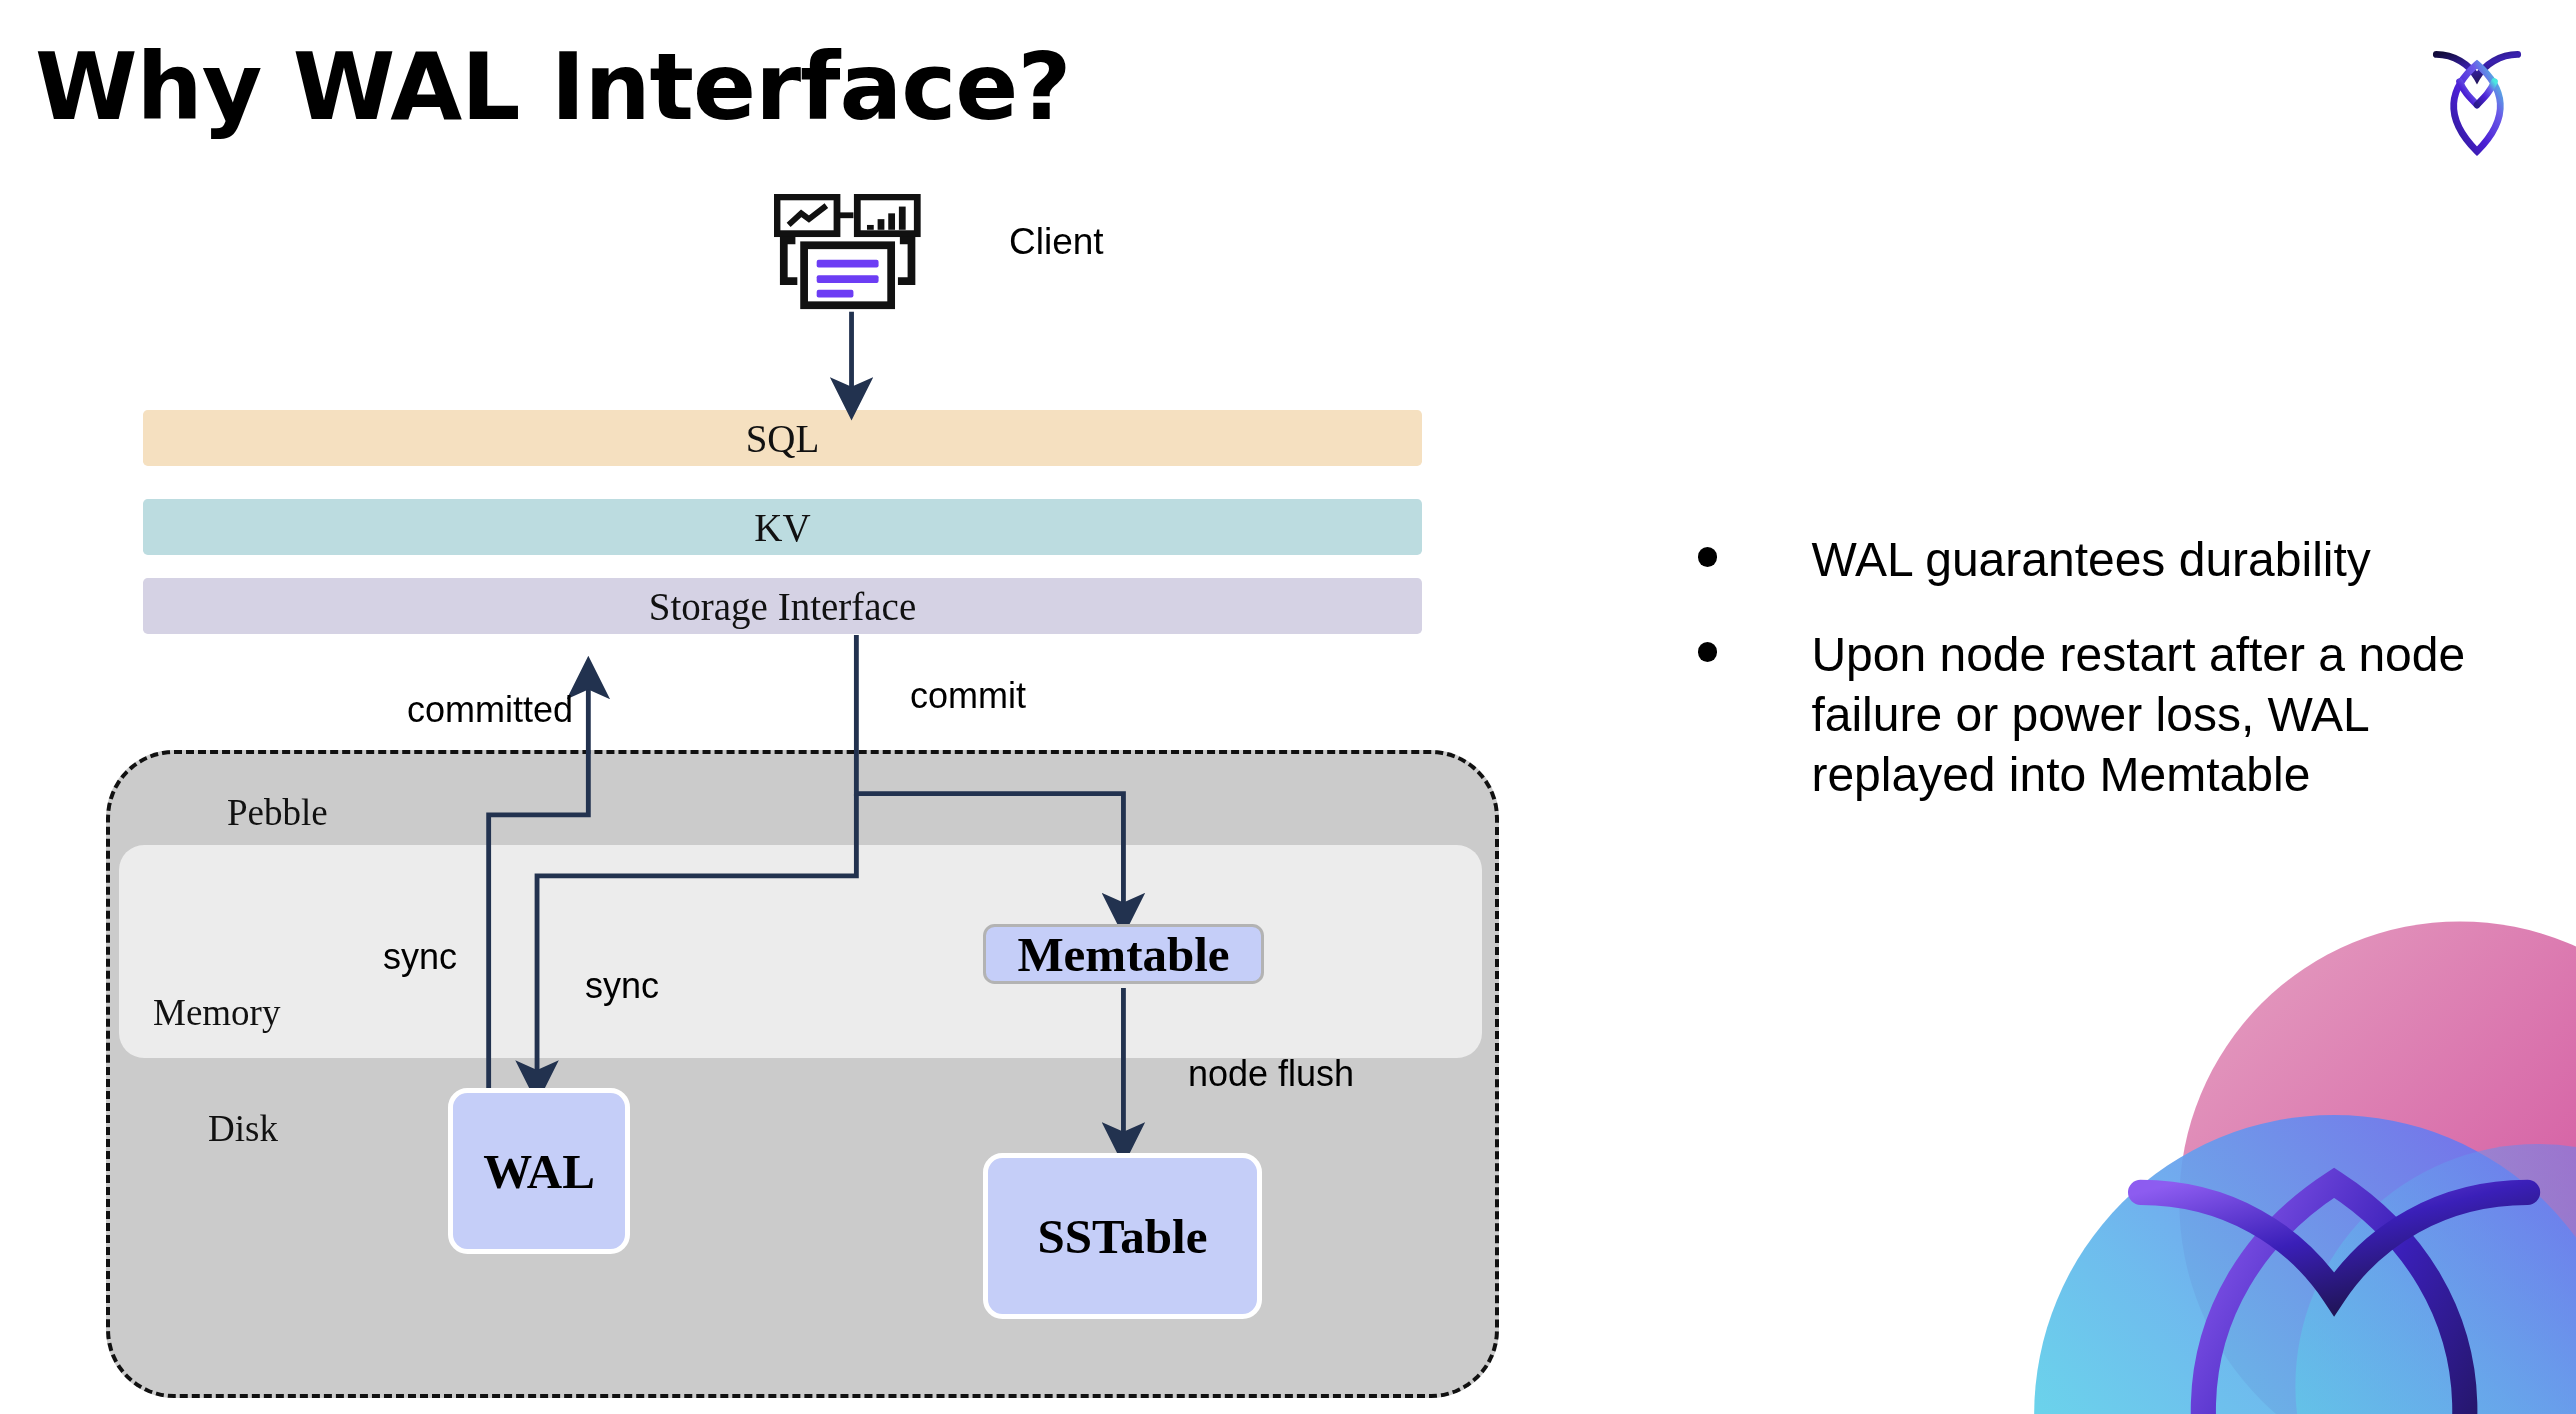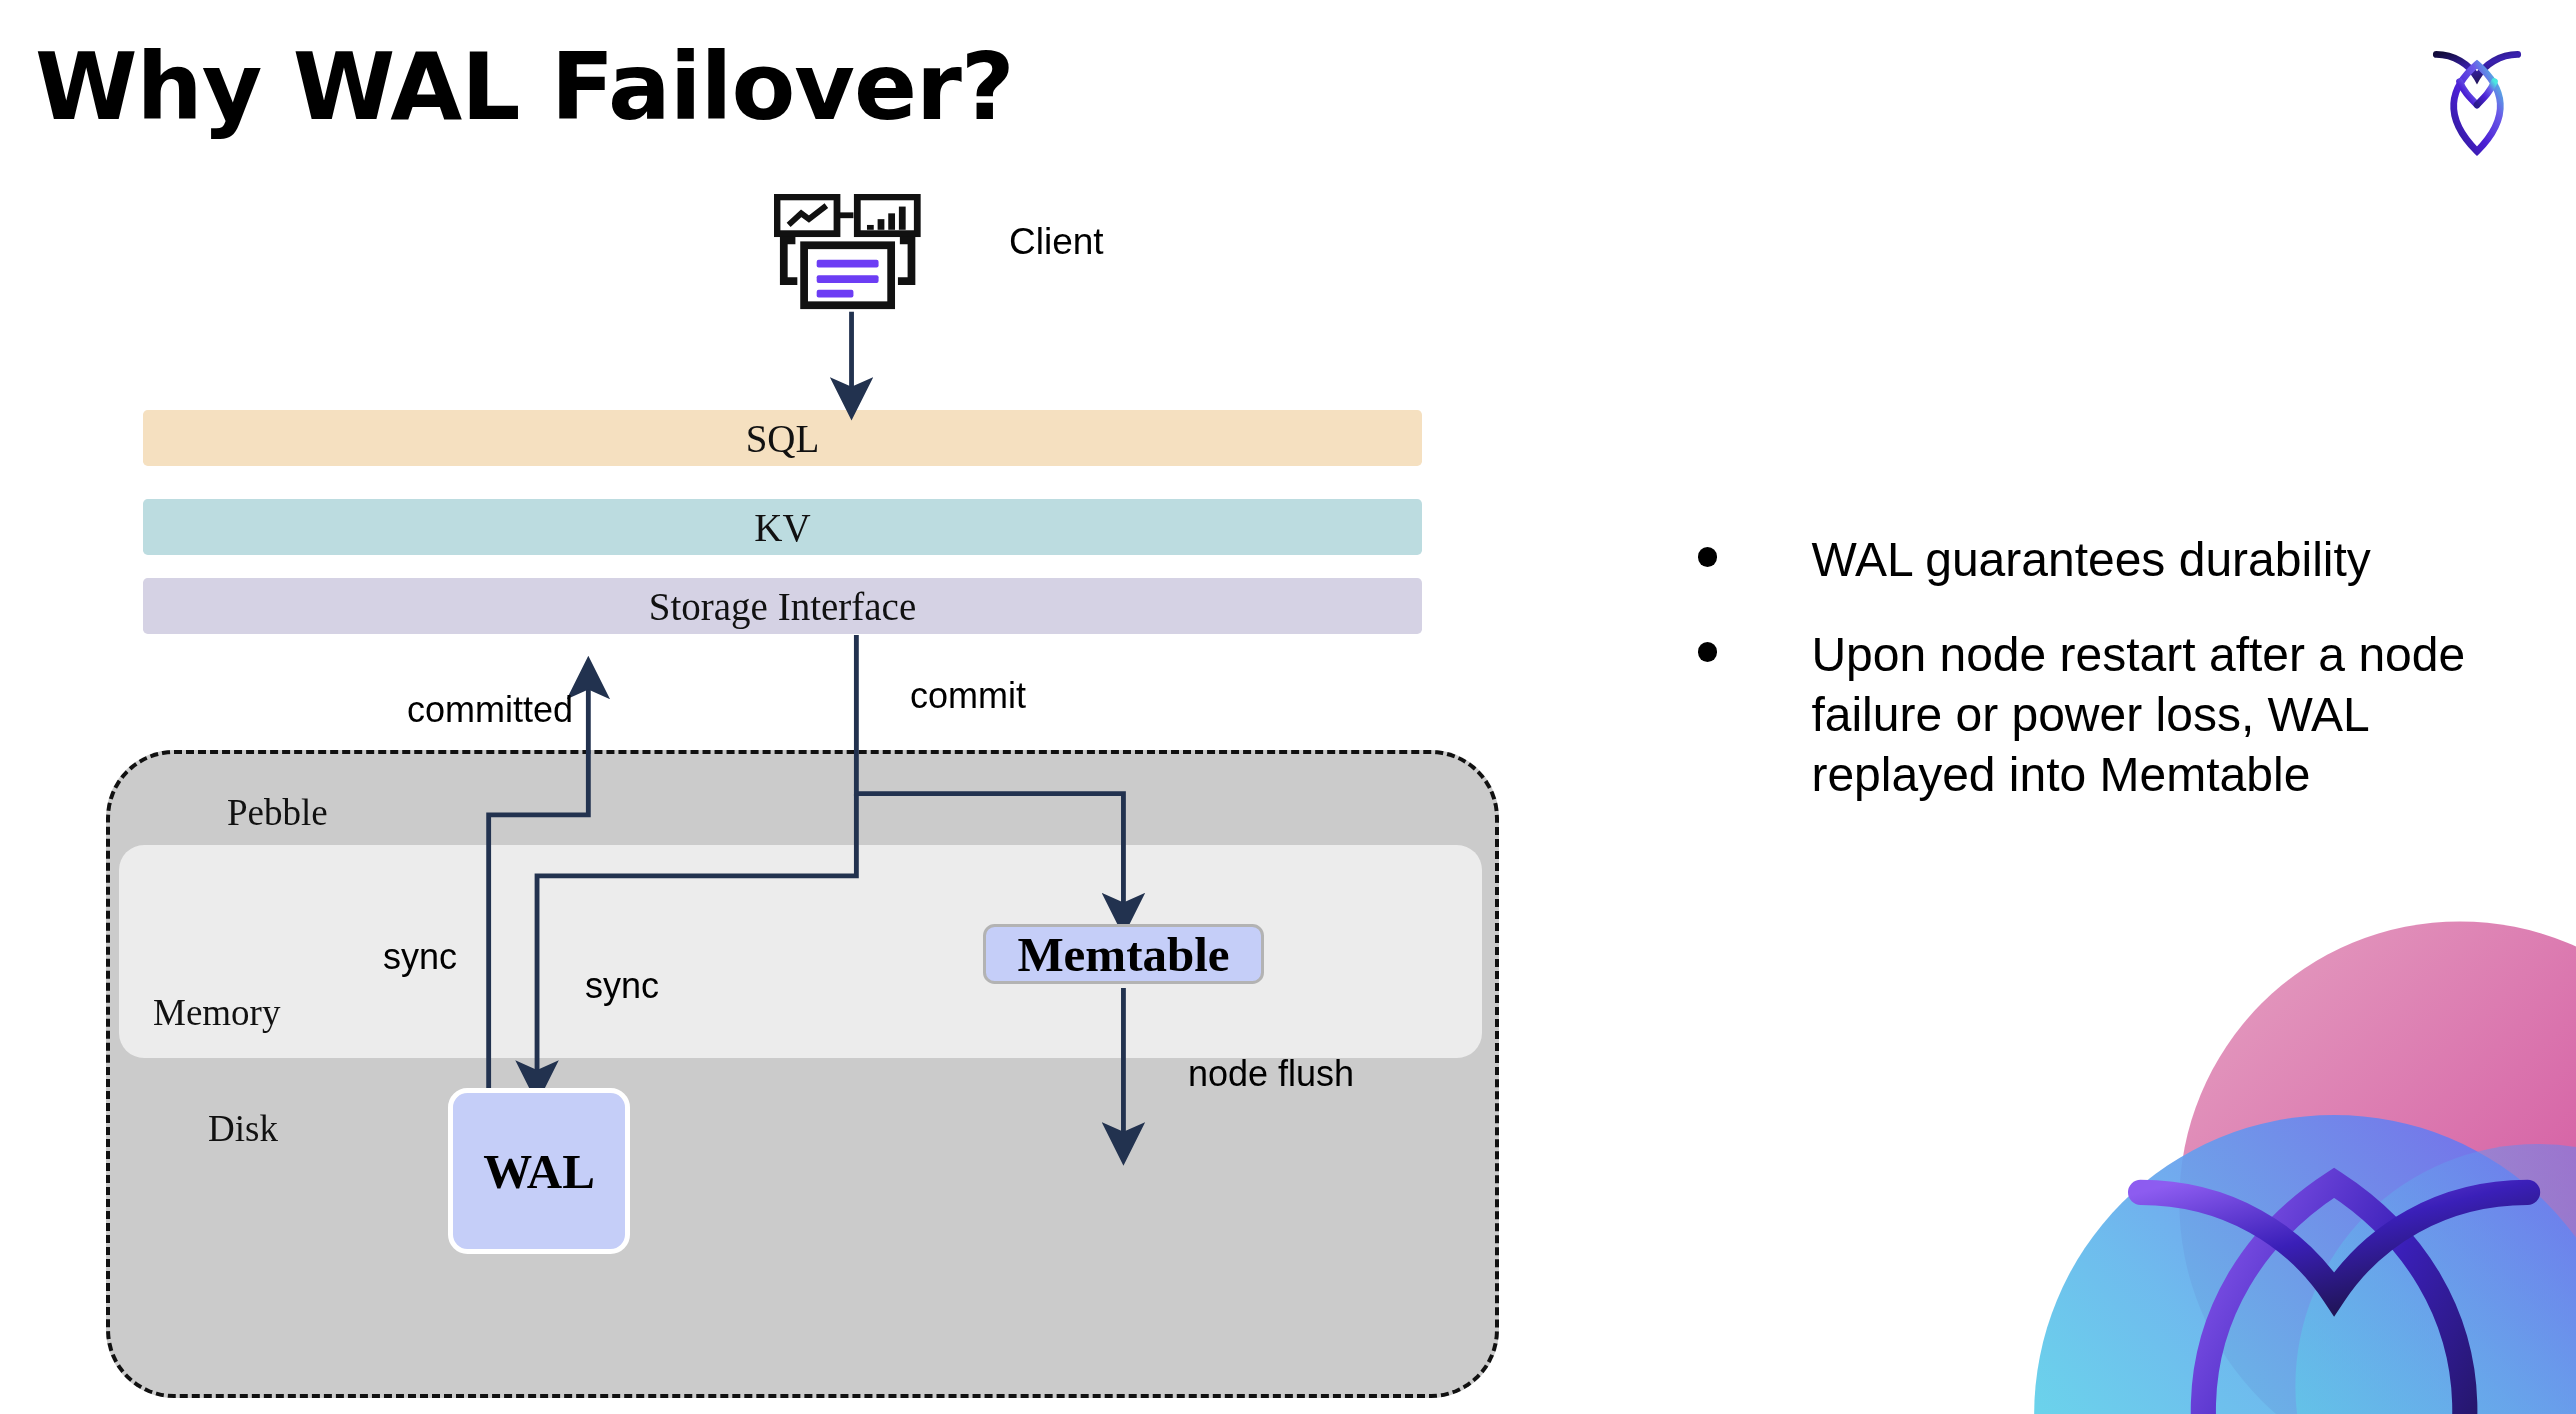--- a/index.html
+++ b/index.html
@@ -203,21 +203,21 @@
     font-family: "Liberation Sans", sans-serif;
     font-size: 48px;
     line-height: 1.25;
     color: #000000;
     margin-left: 33px;
   }
 </style>
 </head>
 <body>
 
-<div id="slide-title">Why WAL Failover?</div>
+<div id="slide-title">Why WAL Interface?</div>
 
 <div id="brand-logo">
   <svg width="124" height="128" viewBox="0 0 128 132">
     <defs>
       <linearGradient id="logoGrad" x1="0" y1="1" x2="1" y2="0">
         <stop offset="0%" stop-color="#2a1a8c"></stop>
         <stop offset="38%" stop-color="#4b1fd4"></stop>
         <stop offset="70%" stop-color="#6a5ae8"></stop>
         <stop offset="100%" stop-color="#49e8e0"></stop>
       </linearGradient>
@@ -301,20 +301,23 @@
       <path d="M1161 1021 L1161 1182" marker-end="url(#arrowhead)"></path>
     </g>
   </svg>
 
   <div class="node-box" id="node-memtable">
     <span>Memtable</span>
   </div>
   <div class="node-box" id="node-wal">
     <span>WAL</span>
   </div>
+  <div class="node-box" id="node-sstable">
+    <span>SSTable</span>
+  </div>
 
   <div class="edge-label" id="lbl-committed">committed</div>
   <div class="edge-label" id="lbl-commit">commit</div>
   <div class="edge-label" id="lbl-sync-a">sync</div>
   <div class="edge-label" id="lbl-sync-b">sync</div>
   <div class="edge-label" id="lbl-asyncflush">node flush</div>
 </div>
 
 <div id="bullets">
   <div class="bullet-row">

